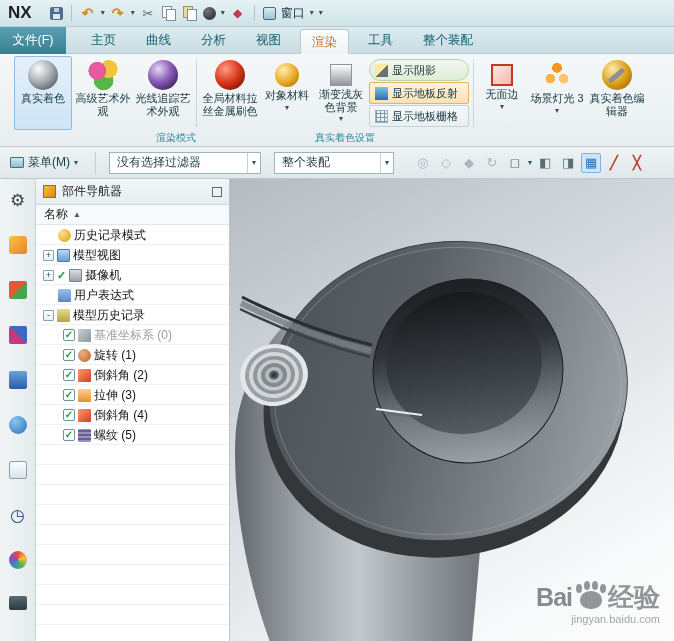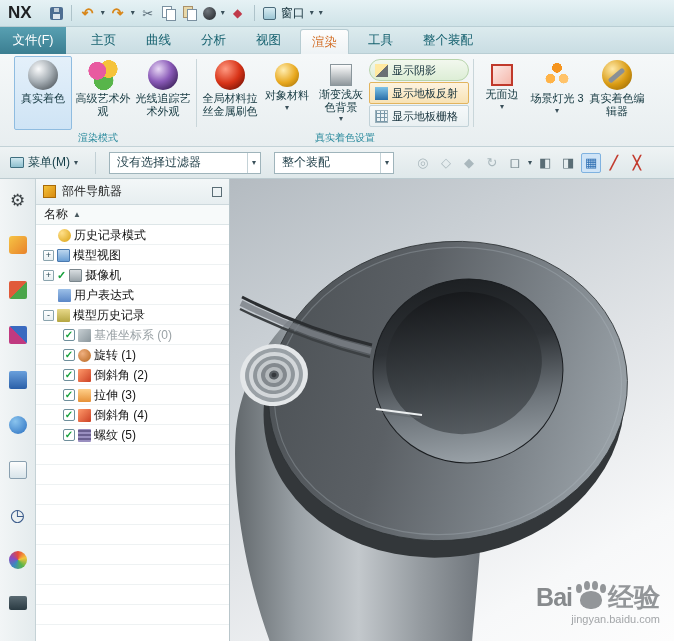--- a/index.html
+++ b/index.html
@@ -82,21 +82,21 @@
   .tgl.on-green { background:linear-gradient(#f2f8ee,#ddeed6); border-color:#b8d4ac;border-radius:11px; }
   .tgl.on-orange { background:linear-gradient(#fdf3e0,#f8e2b4); border-color:#e2b45e; }
   .ti { width:13px; height:13px; flex:none; }
   .ti-shadow { background:linear-gradient(135deg,#ffe9a0 50%,#6a7074 50%); }
   .ti-reflect { background:linear-gradient(#7ec3e8,#2a6fa8); }
   .ti-grid { background-color:#eef4f6; border:1px solid #9ab0ba;
     background-image:repeating-linear-gradient(0deg,#7a98a8 0 1px,transparent 1px 4px),
                      repeating-linear-gradient(90deg,#7a98a8 0 1px,transparent 1px 4px); }
   .rb-groups { position:relative; height:15px; font-size:10px; color:#2a8a9d; }
   .grp { position:absolute; top:1px; text-align:center; }
-  .grp1 { left:8px; width:180px; }
+  .grp1 { left:16px; width:180px;text-align:right; }
   .grp2 { left:180px; width:330px; }
 
   
   .cmdbar { position:absolute; top:147px; left:0; right:0; height:32px;
     background:linear-gradient(#eef3f4,#dfe8ea); border-bottom:1px solid #bccbd0;
     display:flex; align-items:center; gap:13px; padding:0 6px; }
   .menu-btn { display:flex; align-items:center; gap:4px; font-size:12px; color:#123c46; padding:2px 4px; }
   .mico { width:14px; height:11px; border:1px solid #3f6f80; background:linear-gradient(#cfe8ef,#8fc0cf); border-radius:1px; }
   .vsep2 { width:1px; height:22px; background:#c2d0d5; }
   .combo { height:22px; background:#fff; border:1px solid #9fb4bb; display:flex; align-items:center;

